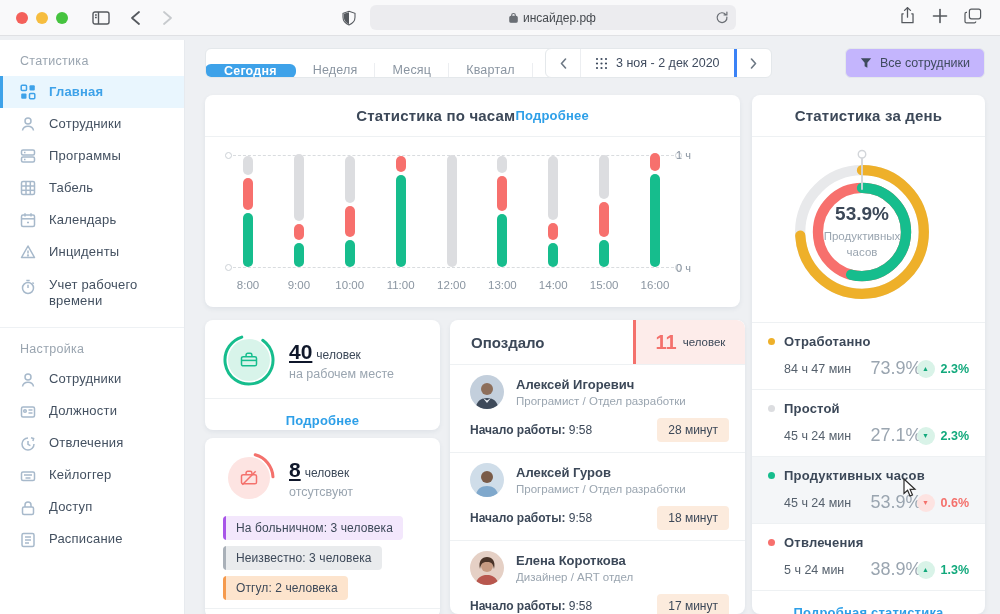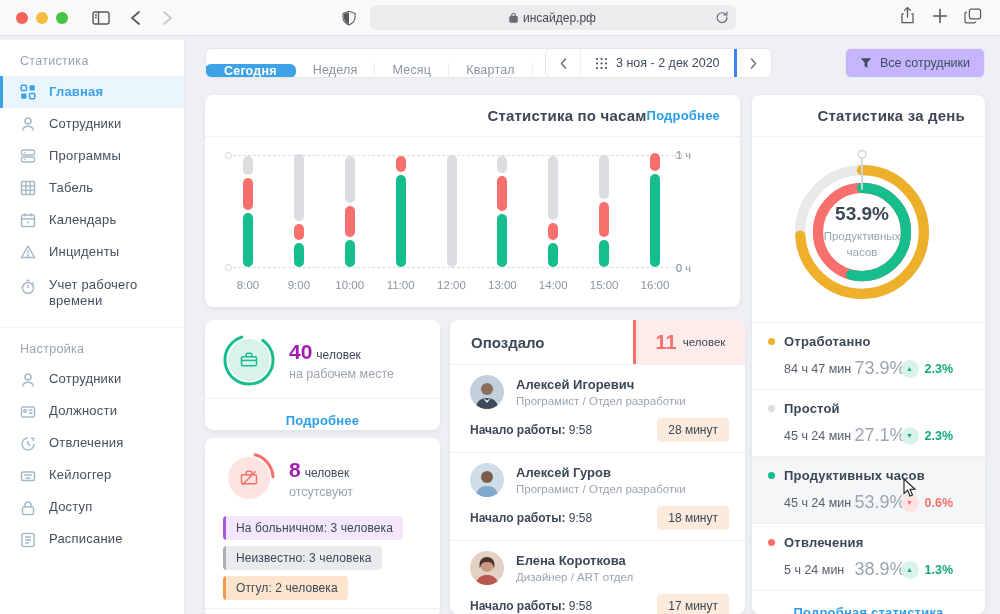--- a/index.html
+++ b/index.html
@@ -39,21 +39,21 @@
   .tab { display:flex; align-items:center; padding:0 17px; font-size:12.5px; color:#8a95a1; cursor:pointer; letter-spacing:.2px; }
   .tab + .tab { border-left:1px solid #eceef1; }
   .tab.active { background:#3ea2e9; color:#fff; border-radius:6px; font-weight:bold; margin:-1px 0 -1px -1px; padding:0 19px; }
   .tab.active + .tab { border-left:none; }
   .date-group { position:absolute; left:340px; top:0; display:flex; background:#fff; border:1px solid #e4e8eb; border-radius:6px; height:30px; overflow:hidden; }
   .date-nav { width:34px; display:flex; align-items:center; justify-content:center; cursor:pointer; }
   .date-value { display:flex; align-items:center; gap:8px; padding:0 14px; border-left:1px solid #eceef1; border-right:3px solid #3b82f6; font-size:12.5px; color:#3f4b5e; cursor:pointer; }
   .filter-btn { position:absolute; right:0; top:0; height:30px; display:flex; align-items:center; gap:8px; background:#c4b5fd; border:1px solid #e4e8eb; border-radius:6px; padding:0 14px; font-size:12.5px; color:#3f4b5e; cursor:pointer; }
 
   
-  .card-header { display:flex; align-items:center; justify-content:flex-end; padding:0 20px; height:42px; border-bottom:1px solid #eef1f3; }
+  .card-header { display:flex; align-items:center; justify-content:center; padding:0 20px; height:42px; border-bottom:1px solid #eef1f3; }
   .card-title { font-size:15px; font-weight:bold; color:#3c4858; letter-spacing:.2px; }
   .link { font-size:13px; font-weight:bold; color:#2d9fe8; cursor:pointer; letter-spacing:.2px; }
   .card-footer { border-top:1px solid #eef1f3; text-align:center; padding:12px 0; }
 
   
   .chart-card { top:55px; left:20px; width:535px; height:212px; }
   .plot { position:absolute; left:38px; right:80px; top:60px; height:112px; }
   .gridline { position:absolute; left:-10px; right:-14px; border-top:1px dashed #d9dcdf; }
   .gridline::before, .gridline::after { content:""; position:absolute; top:-4px; width:5px; height:5px; border:1px solid #ccd1d6; border-radius:50%; background:#fff; }
   .gridline::before { left:-8px; } .gridline::after { right:-8px; }
@@ -70,42 +70,42 @@
   .donut-wrap { position:relative; height:186px; border-bottom:1px solid #eef1f3; }
   .donut-wrap svg { position:absolute; left:21px; top:6px; }
   .donut-center { position:absolute; left:21px; top:6px; width:178px; height:178px; display:flex; flex-direction:column; align-items:center; justify-content:center; text-align:center; pointer-events:none; }
   .donut-value { font-size:19px; font-weight:bold; color:#3c4858; }
   .donut-label { font-size:11.5px; color:#9aa5b0; width:110px; margin-top:4px; line-height:1.35; }
   .stat-row { padding:11px 16px 10px; border-bottom:1px solid #eef1f3; cursor:pointer; }
   .stat-row.highlight { background:#f4f6f8; }
   .stat-line1 { display:flex; align-items:center; gap:9px; }
   .dot { width:7px; height:7px; border-radius:50%; }
   .stat-title { font-size:13px; font-weight:bold; color:#3c4858; letter-spacing:.2px; }
-  .stat-line2 { display:flex; align-items:center; margin:9px 16px 0 16px; }
+  .stat-line2 { display:flex; align-items:center; margin:9px 0 0 16px; }
   .stat-time { font-size:12.5px; color:#55606c; width:92px; }
   .stat-pct { font-size:18px; color:#9aa5b0; width:46px; }
   .delta { display:flex; align-items:center; gap:6px; margin-left:auto; }
   .delta .tri { width:18px; height:18px; border-radius:50%; font-size:7px; display:flex; align-items:center; justify-content:center; }
   .delta .dval { font-size:12.5px; font-weight:bold; }
   .delta.tone-green .tri { background:#d9f3e8; color:#12a97c; }
   .delta.tone-green .dval { color:#12a97c; }
   .delta.tone-red .tri { background:#fde3e1; color:#f4716c; }
   .delta.tone-red .dval { color:#f4716c; }
   .day-footer { text-align:center; padding:12px 0; }
 
   
   .present-card { top:280px; left:20px; width:235px; height:110px; }
   .absent-card { top:398px; left:20px; width:235px; height:180px; overflow:hidden; }
   .people-row { display:flex; align-items:center; gap:14px; padding:14px 18px 12px; }
   .icon-ring { position:relative; width:52px; height:52px; flex:0 0 52px; }
   .icon-ring svg.ring { position:absolute; inset:0; }
   .icon-circle { position:absolute; left:5px; top:5px; width:42px; height:42px; border-radius:50%; display:flex; align-items:center; justify-content:center; }
   .icon-circle.green { background:#d8f4ea; }
   .icon-circle.red { background:#fde4e2; }
-  .people-num { font-size:21px; font-weight:bold; color:#a21caf; }
+  .people-num { font-size:21px; font-weight:bold; color:#0f172a;text-decoration:underline; }
   .people-unit { font-size:12px; color:#3c4858; margin-left:4px; }
   .people-sub { font-size:12.5px; color:#9aa5b0; margin-top:3px; }
   .tag { display:flex; align-items:center; margin:6px 18px 0; border-radius:4px; overflow:hidden; font-size:12px; color:#3c4858; width:fit-content; }
   .tag .bar { width:3px; align-self:stretch; }
   .tag .txt { padding:5px 10px; letter-spacing:.1px; }
   .tag-purple { background:#f3e7fc; } .tag-purple .bar { background:#a855e8; }
   .tag-grey { background:#e9ebed; } .tag-grey .bar { background:#a9b0b8; }
   .tag-orange { background:#fde4cd; } .tag-orange .bar { background:#f59a4d; }
   .absent-footer { margin-top:8px; }
 

